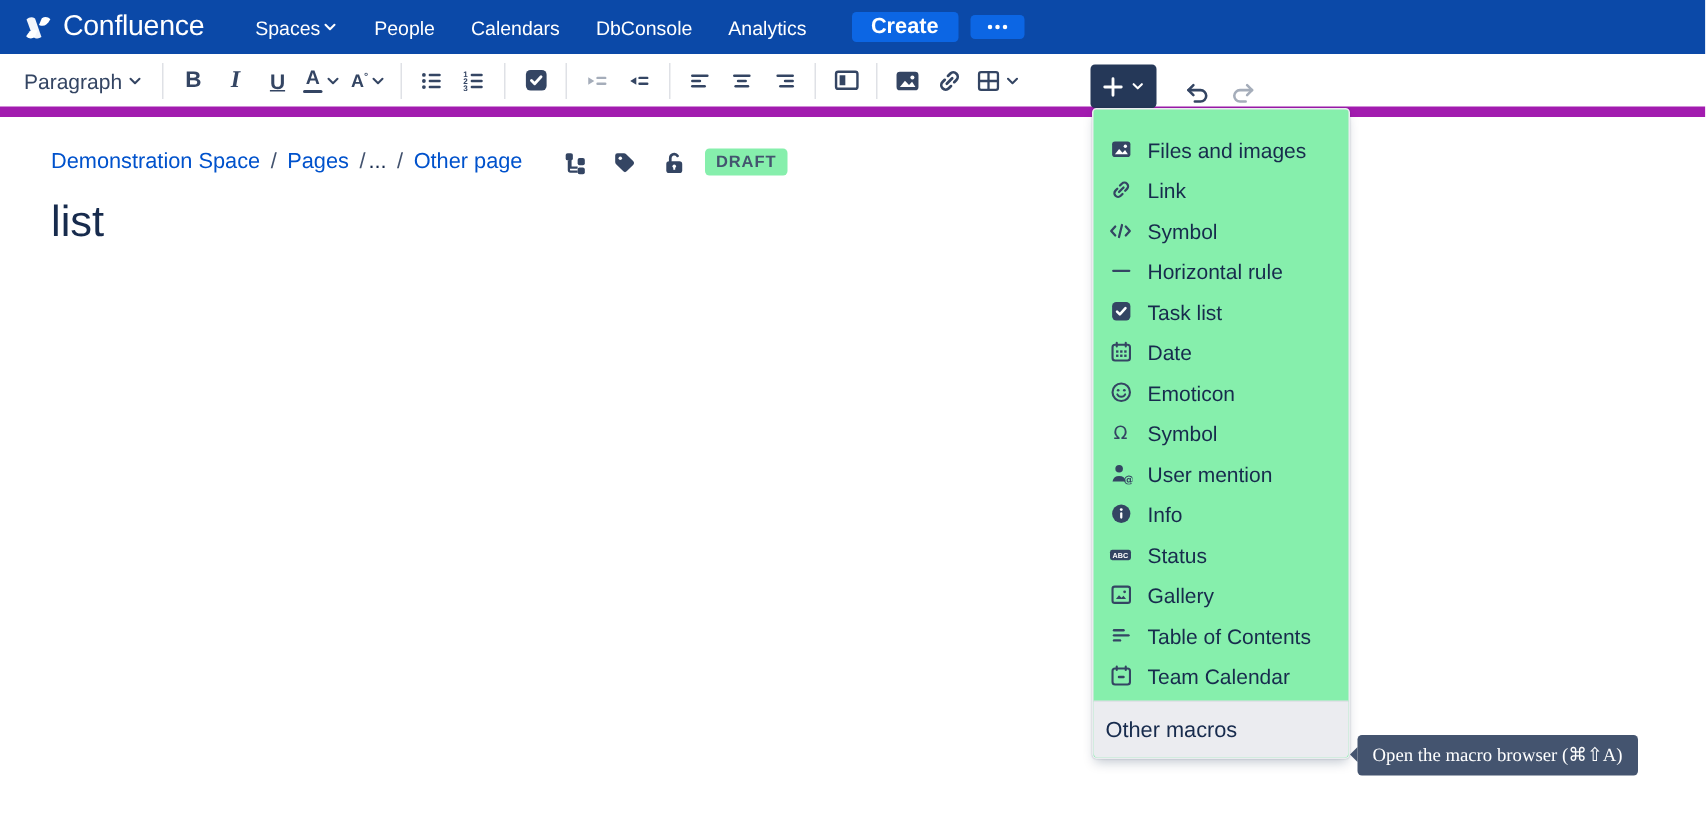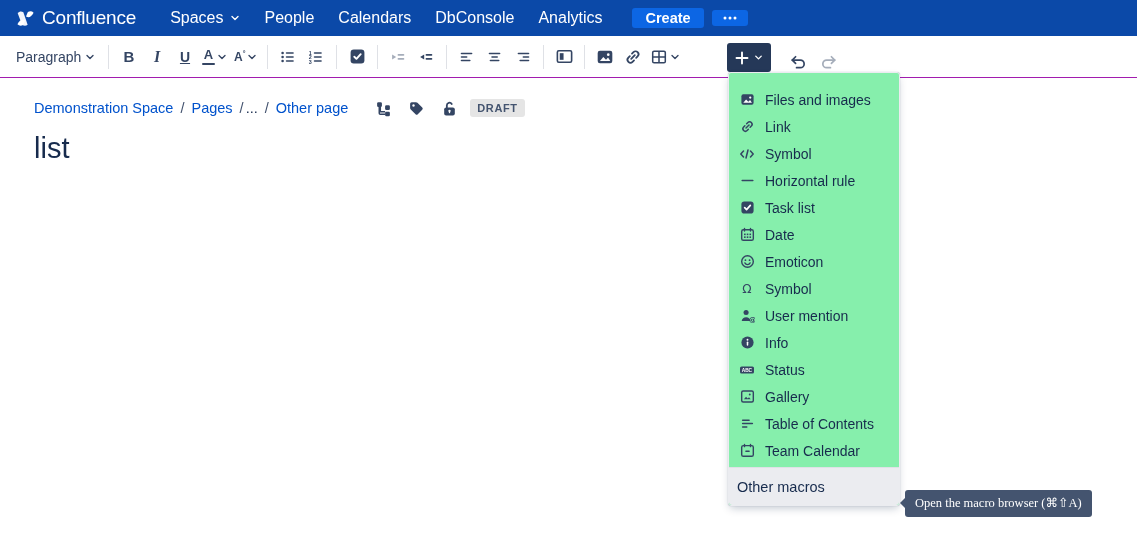--- a/index.html
+++ b/index.html
@@ -4,30 +4,30 @@
 <style>
   * { margin:0; padding:0; box-sizing:border-box; }
   html,body { width:1137px; height:556px; background:#fff; font-family:"Liberation Sans",sans-serif; }
   .app { position:relative; width:1137px; height:556px; overflow:hidden; background:#fff; }
 
   
   .navbar { position:absolute; left:0; top:0; width:1137px; height:36px; background:#0B49A8;
             display:flex; align-items:center; padding:0 16px; color:#fff; }
   .brand { display:flex; align-items:center; gap:7px; margin-right:22px; cursor:pointer; }
   .brand-name { font-size:19px; font-weight:500; letter-spacing:-0.2px; color:#fff; }
-  .nav-item { display:flex; align-items:center; gap:5px; font-size:16px; color:#fff;
+  .nav-item { display:flex; align-items:center; font-size:13px; color:#fff;
               padding:0 12px; height:36px; cursor:pointer; }
   .btn-create { background:#0C66E4; color:#fff; font-size:14.5px; font-weight:600;
                 border:none; border-radius:3px; padding:2px 13px; margin-left:18px; cursor:pointer; }
   .btn-more { background:#0C66E4; color:#fff; border:none; border-radius:3px;
               padding:6px 11px; margin-left:8px; font-size:13px; font-weight:700; letter-spacing:1px; cursor:pointer; }
 
   
   .toolbar { position:absolute; left:0; top:36px; width:1137px; height:42px; background:#fff;
-             border-bottom:1px solid #a21caf; display:flex; align-items:center; padding-left:10px; }
+             border-bottom:7px solid #a21caf; display:flex; align-items:center; padding-left:10px; }
   .tb-div { width:1px; height:24px; background:#DFE1E6; margin:0 6px; flex:none; }
   .tb-btn { width:28px; height:30px; display:flex; align-items:center; justify-content:center;
             border-radius:3px; color:#344563; cursor:pointer; flex:none; }
   .tb-btn.disabled { color:#A5ADBA; cursor:default; }
   .tb-wide { width:auto; padding:0 3px; gap:1px; }
   .para-select { width:92px; height:30px; display:flex; align-items:center; justify-content:space-between;
                  padding:0 6px; font-size:14px; color:#344563; border-radius:3px; cursor:pointer; flex:none; }
   .glyph-b { font-size:15px; font-weight:800; }
   .glyph-i { font-family:"Liberation Serif",serif; font-style:italic; font-weight:700; font-size:16px; }
   .glyph-u { font-size:14px; font-weight:600; text-decoration:underline; }
@@ -42,21 +42,21 @@
   .abs-undo { position:absolute; left:783px; top:46px; }
   .abs-redo { position:absolute; left:815px; top:46px; }
 
   
   .crumb-row { position:absolute; left:34px; top:99px; display:flex; align-items:center; font-size:14.5px; }
   .crumb-link { color:#0052CC; cursor:pointer; }
   .crumb-sep { color:#42526E; margin:0 7px; }
   .crumb-ellipsis { color:#172B4D; cursor:pointer; }
   .crumb-icons { display:flex; align-items:center; gap:15px; margin-left:26px; }
   .crumb-icon { width:18px; height:18px; color:#344563; cursor:pointer; display:flex; align-items:center; justify-content:center; }
-  .draft-badge { background:#e5e5e5; color:#44546F; font-size:11px; font-weight:700;
+  .draft-badge { background:#86efac; color:#44546F; font-size:11px; font-weight:700;
                  letter-spacing:.6px; border-radius:3px; padding:3px 7px; margin-left:12px; }
   .page-title { position:absolute; left:34px; top:132px; font-size:29px; font-weight:500; color:#172B4D; }
 
   
   .menu { position:absolute; left:728px; top:72px; width:172px; background:#86efac; border-radius:3px;
           border:1px solid #EBECF0; box-shadow:0 4px 8px -2px rgba(9,30,66,.25), 0 0 1px rgba(9,30,66,.31);
           padding-top:13px; z-index:5; }
   .mi { height:27px; display:flex; align-items:center; padding:0 8px 0 10px; cursor:pointer; }
   .mi-ic { width:16px; height:16px; margin-right:10px; color:#344563; display:flex; align-items:center; justify-content:center; flex:none; }
   .mi-lb { font-size:14px; color:#172B4D; white-space:nowrap; }

